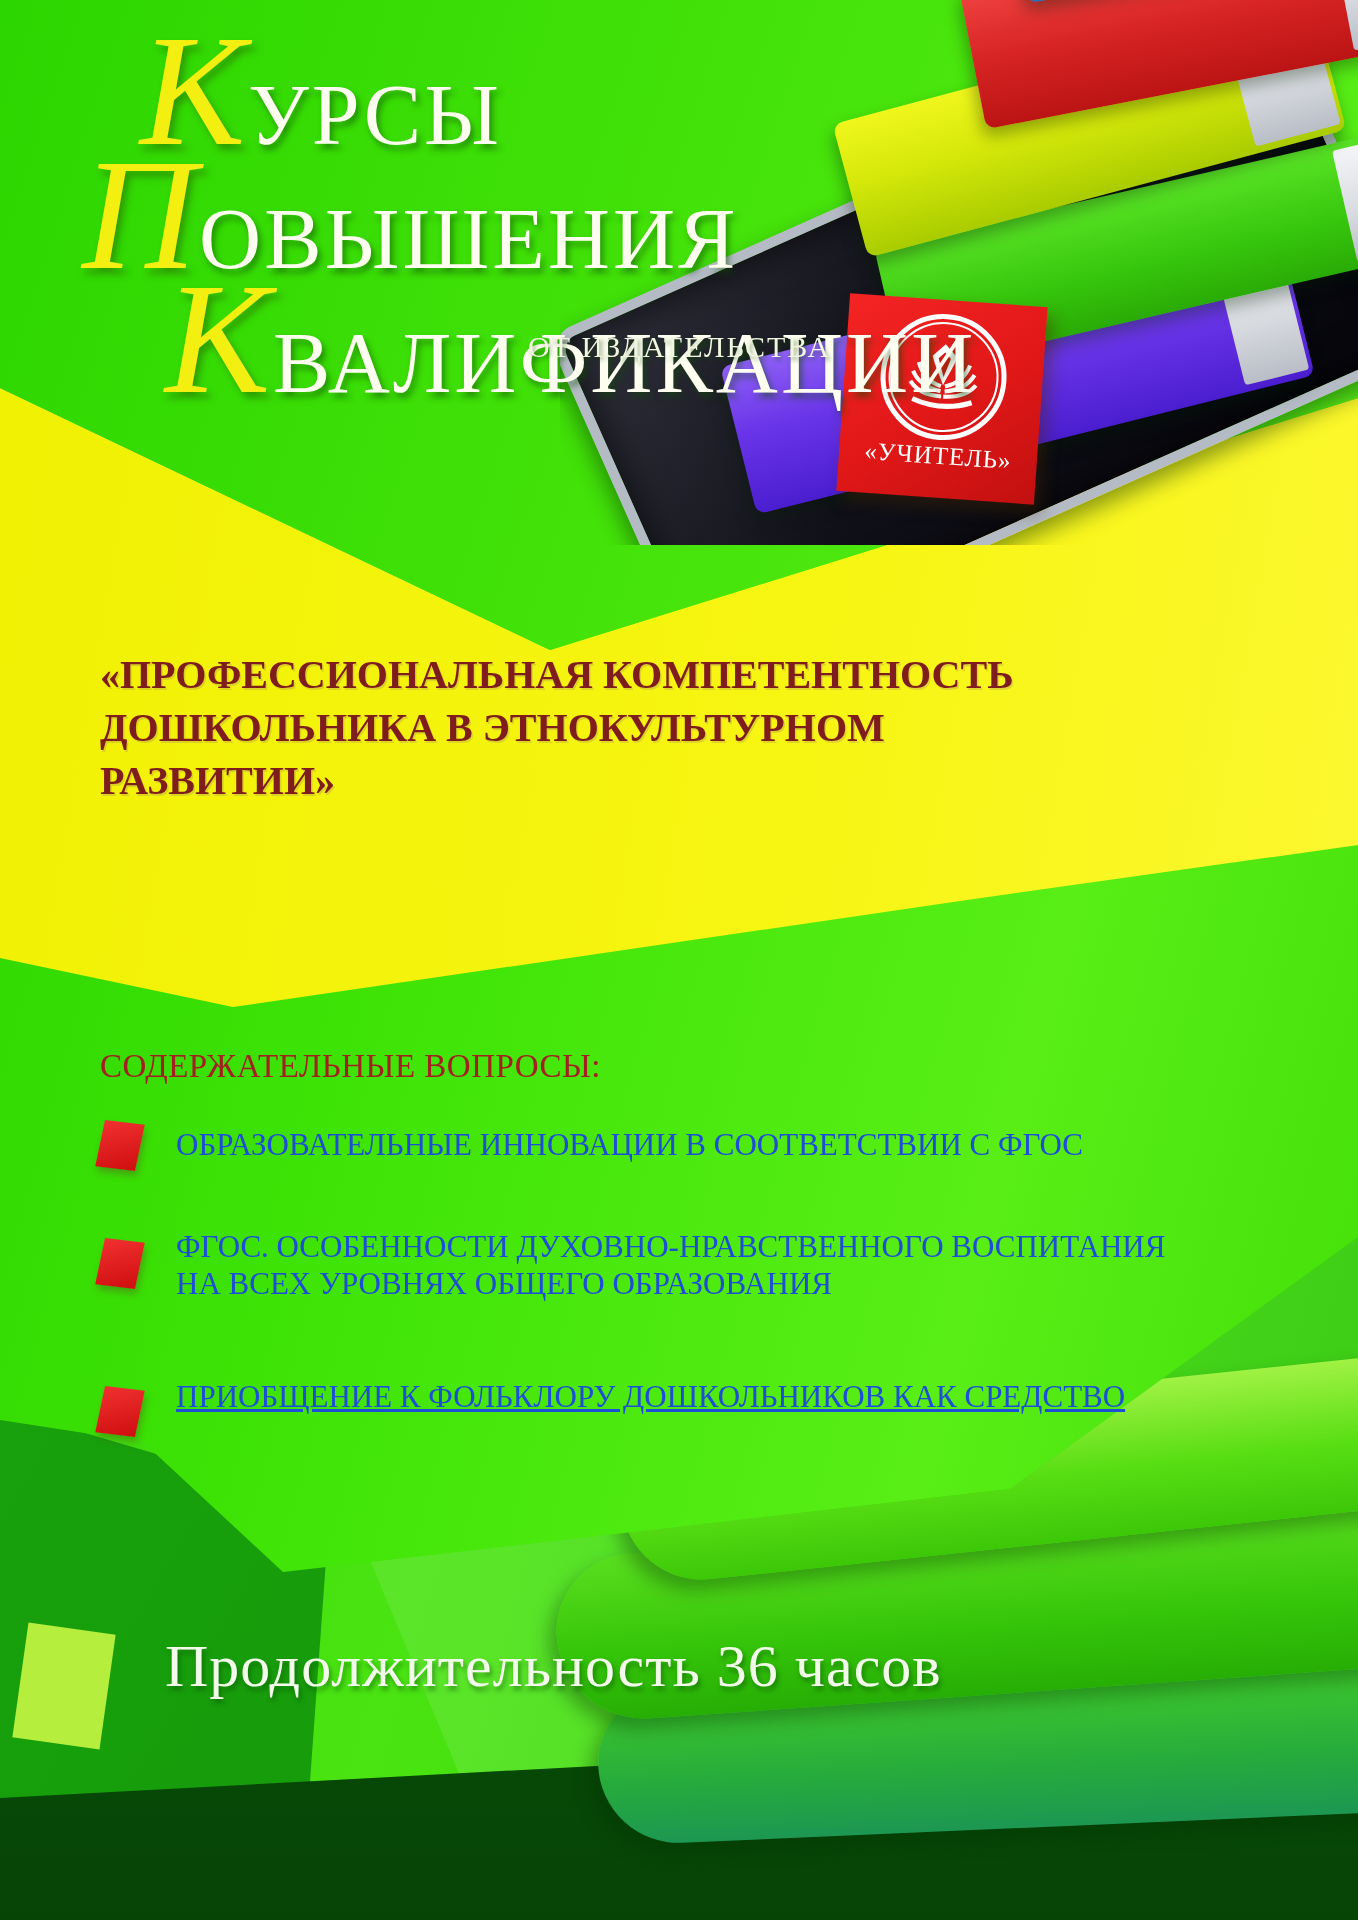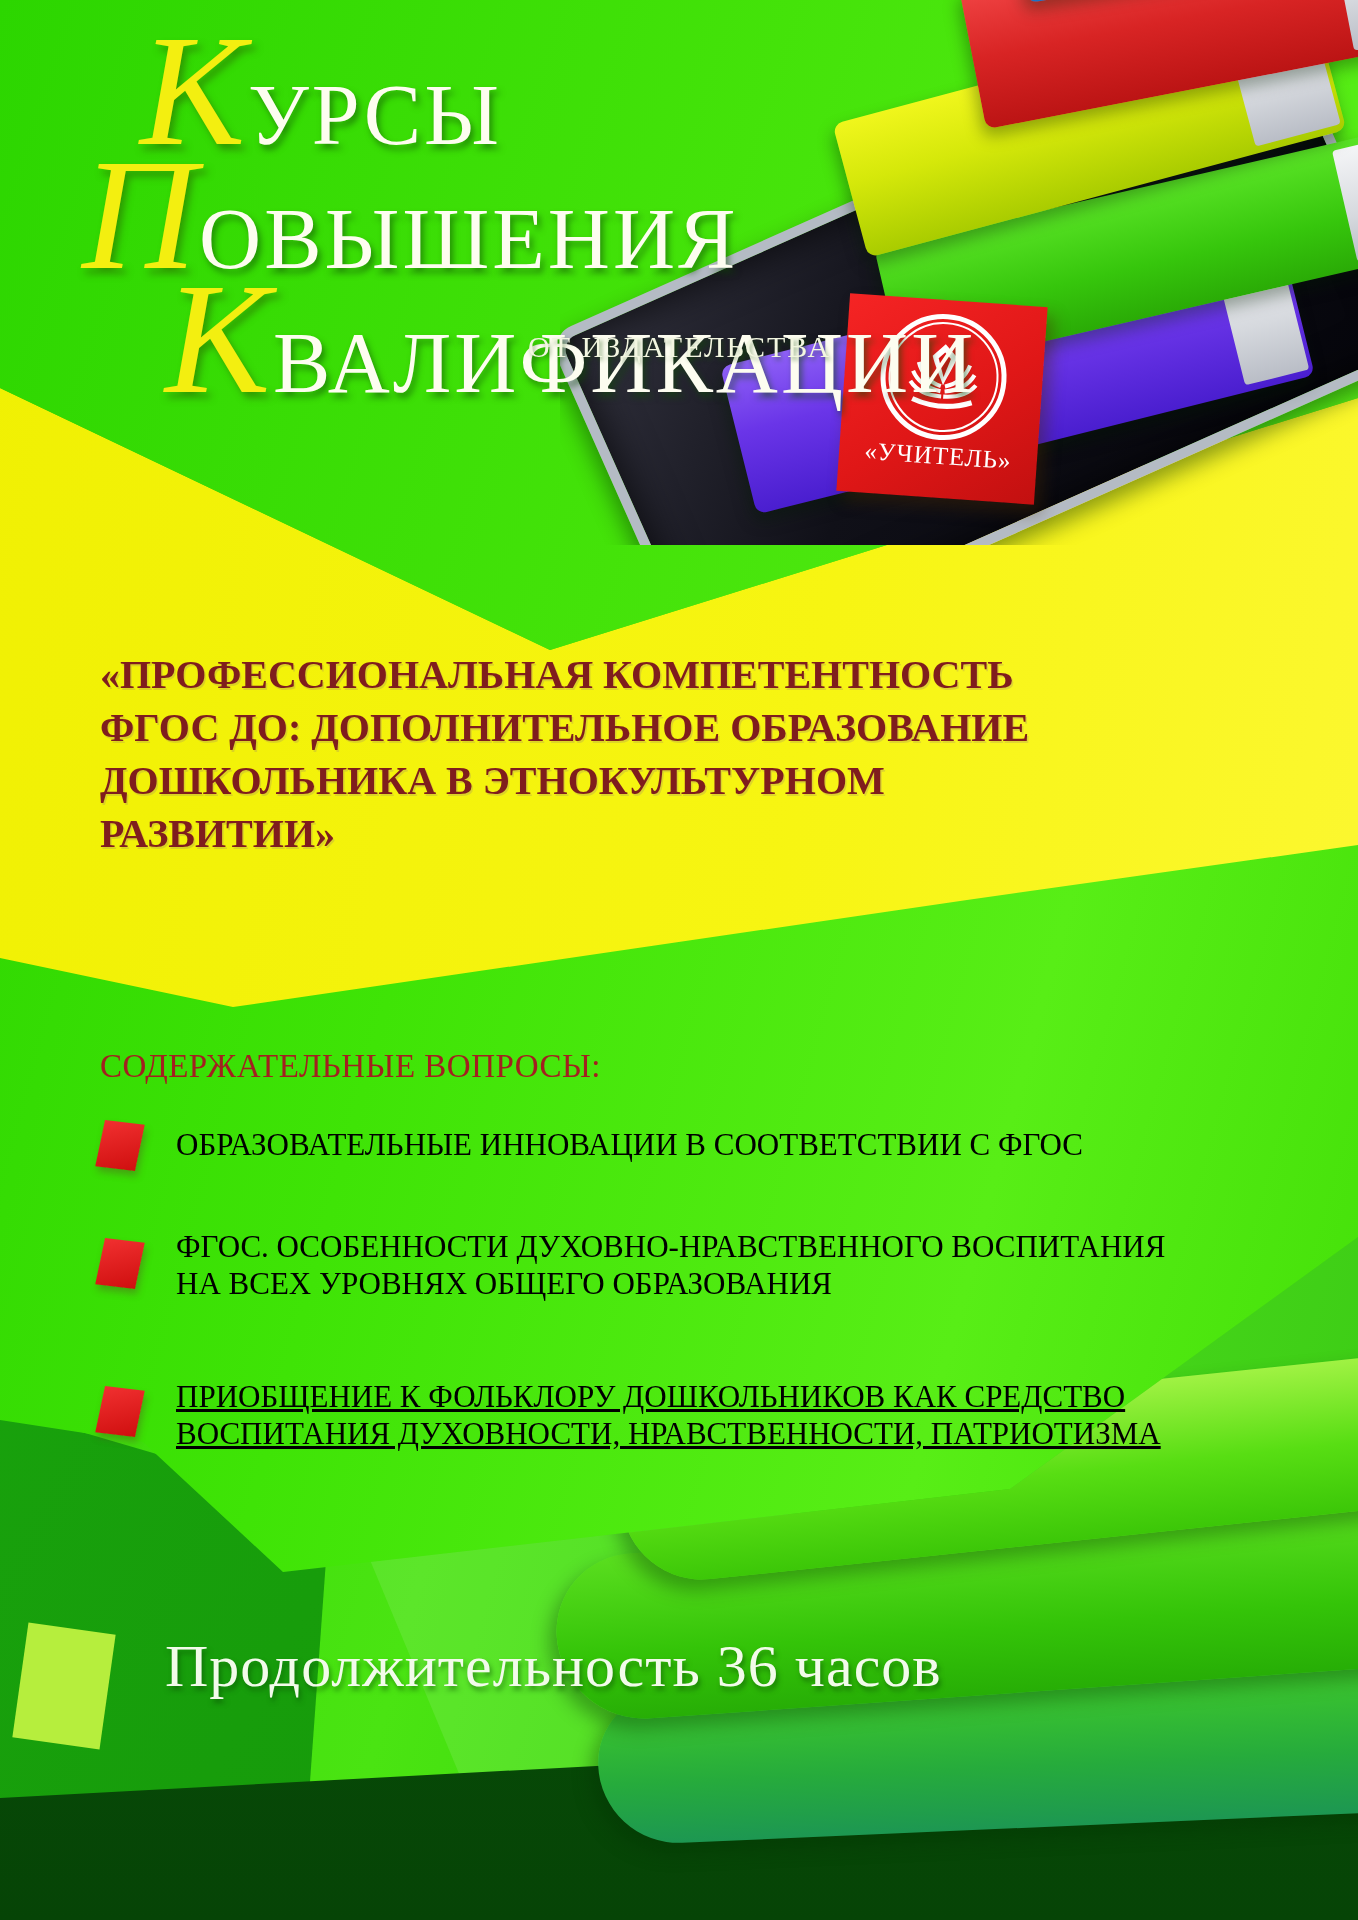--- a/index.html
+++ b/index.html
@@ -58,21 +58,21 @@
             text-shadow:2px 3px 4px rgba(20,80,5,.45);}
   
   .course-title{left:100px;top:648px;z-index:7;color:#7f1d1d;font-weight:bold;font-size:40px;
                 line-height:53px;white-space:nowrap;letter-spacing:0;
                 text-shadow:1.5px 2px 0 rgba(110,70,160,.18);}
   
   .content-heading{left:100px;top:1048px;z-index:7;color:#a32020;font-weight:normal;font-size:33px;
                    letter-spacing:.5px;}
   .item-sq{width:40px;height:47px;z-index:7;background:linear-gradient(160deg,#f13030,#cf0f0f);
            transform:rotate(7deg) skewX(-5deg);box-shadow:3px 5px 7px rgba(90,60,40,.35);}
-  .item-text{z-index:7;color:#000000;font-size:31px;line-height:37px;white-space:nowrap;}
+  .item-text{z-index:7;color:#1d4ed8;font-size:31px;line-height:37px;white-space:nowrap;}
   
   .bottom{inset:0;z-index:5;
      clip-path:polygon(0px 1420px,143px 1442px,283px 1572px,1010px 1489px,1358px 1237px,1358px 1920px,0px 1920px);
      background:linear-gradient(105deg,#2bd300 0%,#4ae412 45%,#2cc703 100%);}
   .dark-left{position:absolute;inset:0;
      clip-path:polygon(0px 1408px,330px 1505px,300px 1920px,0px 1920px);
      background:linear-gradient(120deg,#1aa80e,#149208);}
   .lime-square{position:absolute;left:20px;top:1628px;width:88px;height:116px;
      transform:rotate(8deg);background:#b6ee3d;}
   .ray{position:absolute;inset:0;background:rgba(255,255,255,.10);}
@@ -155,37 +155,35 @@
 <div class="abs hline" style="left:82px;top:152px;font-family:Liberation Serif, serif;">
   <span class="ini">П</span><span>ОВЫШЕНИЯ</span>
 </div>
 <div class="abs hline" style="left:165px;top:276px;">
   <span class="ini">К</span><span>ВАЛИФИКАЦИИ</span>
 </div>
 <div class="abs from-pub">ОТ ИЗДАТЕЛЬСТВА</div>
 
 <div class="abs course-title">
   <div>«ПРОФЕССИОНАЛЬНАЯ КОМПЕТЕНТНОСТЬ</div>
-  <div>ФГОС ДО: ДОПОЛНИТЕЛЬНОЕ ОБРАЗОВАНИЕ</div>
   <div>ДОШКОЛЬНИКА В ЭТНОКУЛЬТУРНОМ</div>
   <div>РАЗВИТИИ»</div>
 </div>
 
 <div class="abs content-heading">СОДЕРЖАТЕЛЬНЫЕ ВОПРОСЫ:</div>
 
 <div class="abs item-sq" style="left:100px;top:1122px;"></div>
 <div class="abs item-text" style="left:176px;top:1126px;">
   <div>ОБРАЗОВАТЕЛЬНЫЕ ИННОВАЦИИ В СООТВЕТСТВИИ С ФГОС</div>
 </div>
 
 <div class="abs item-sq" style="left:100px;top:1240px;"></div>
 <div class="abs item-text" style="left:176px;top:1228px;">
   <div>ФГОС. ОСОБЕННОСТИ ДУХОВНО-НРАВСТВЕННОГО ВОСПИТАНИЯ</div>
   <div>НА ВСЕХ УРОВНЯХ ОБЩЕГО ОБРАЗОВАНИЯ</div>
 </div>
 
 <div class="abs item-sq" style="left:100px;top:1388px;"></div>
 <div class="abs item-text" style="left:176px;top:1378px;text-decoration:underline;">
   <div>ПРИОБЩЕНИЕ К ФОЛЬКЛОРУ ДОШКОЛЬНИКОВ КАК СРЕДСТВО</div>
-  <div>ВОСПИТАНИЯ ДУХОВНОСТИ, НРАВСТВЕННОСТИ, ПАТРИОТИЗМА</div>
 </div>
 
 <div class="abs duration">Продолжительность 36 часов</div>
 
 </body></html>

